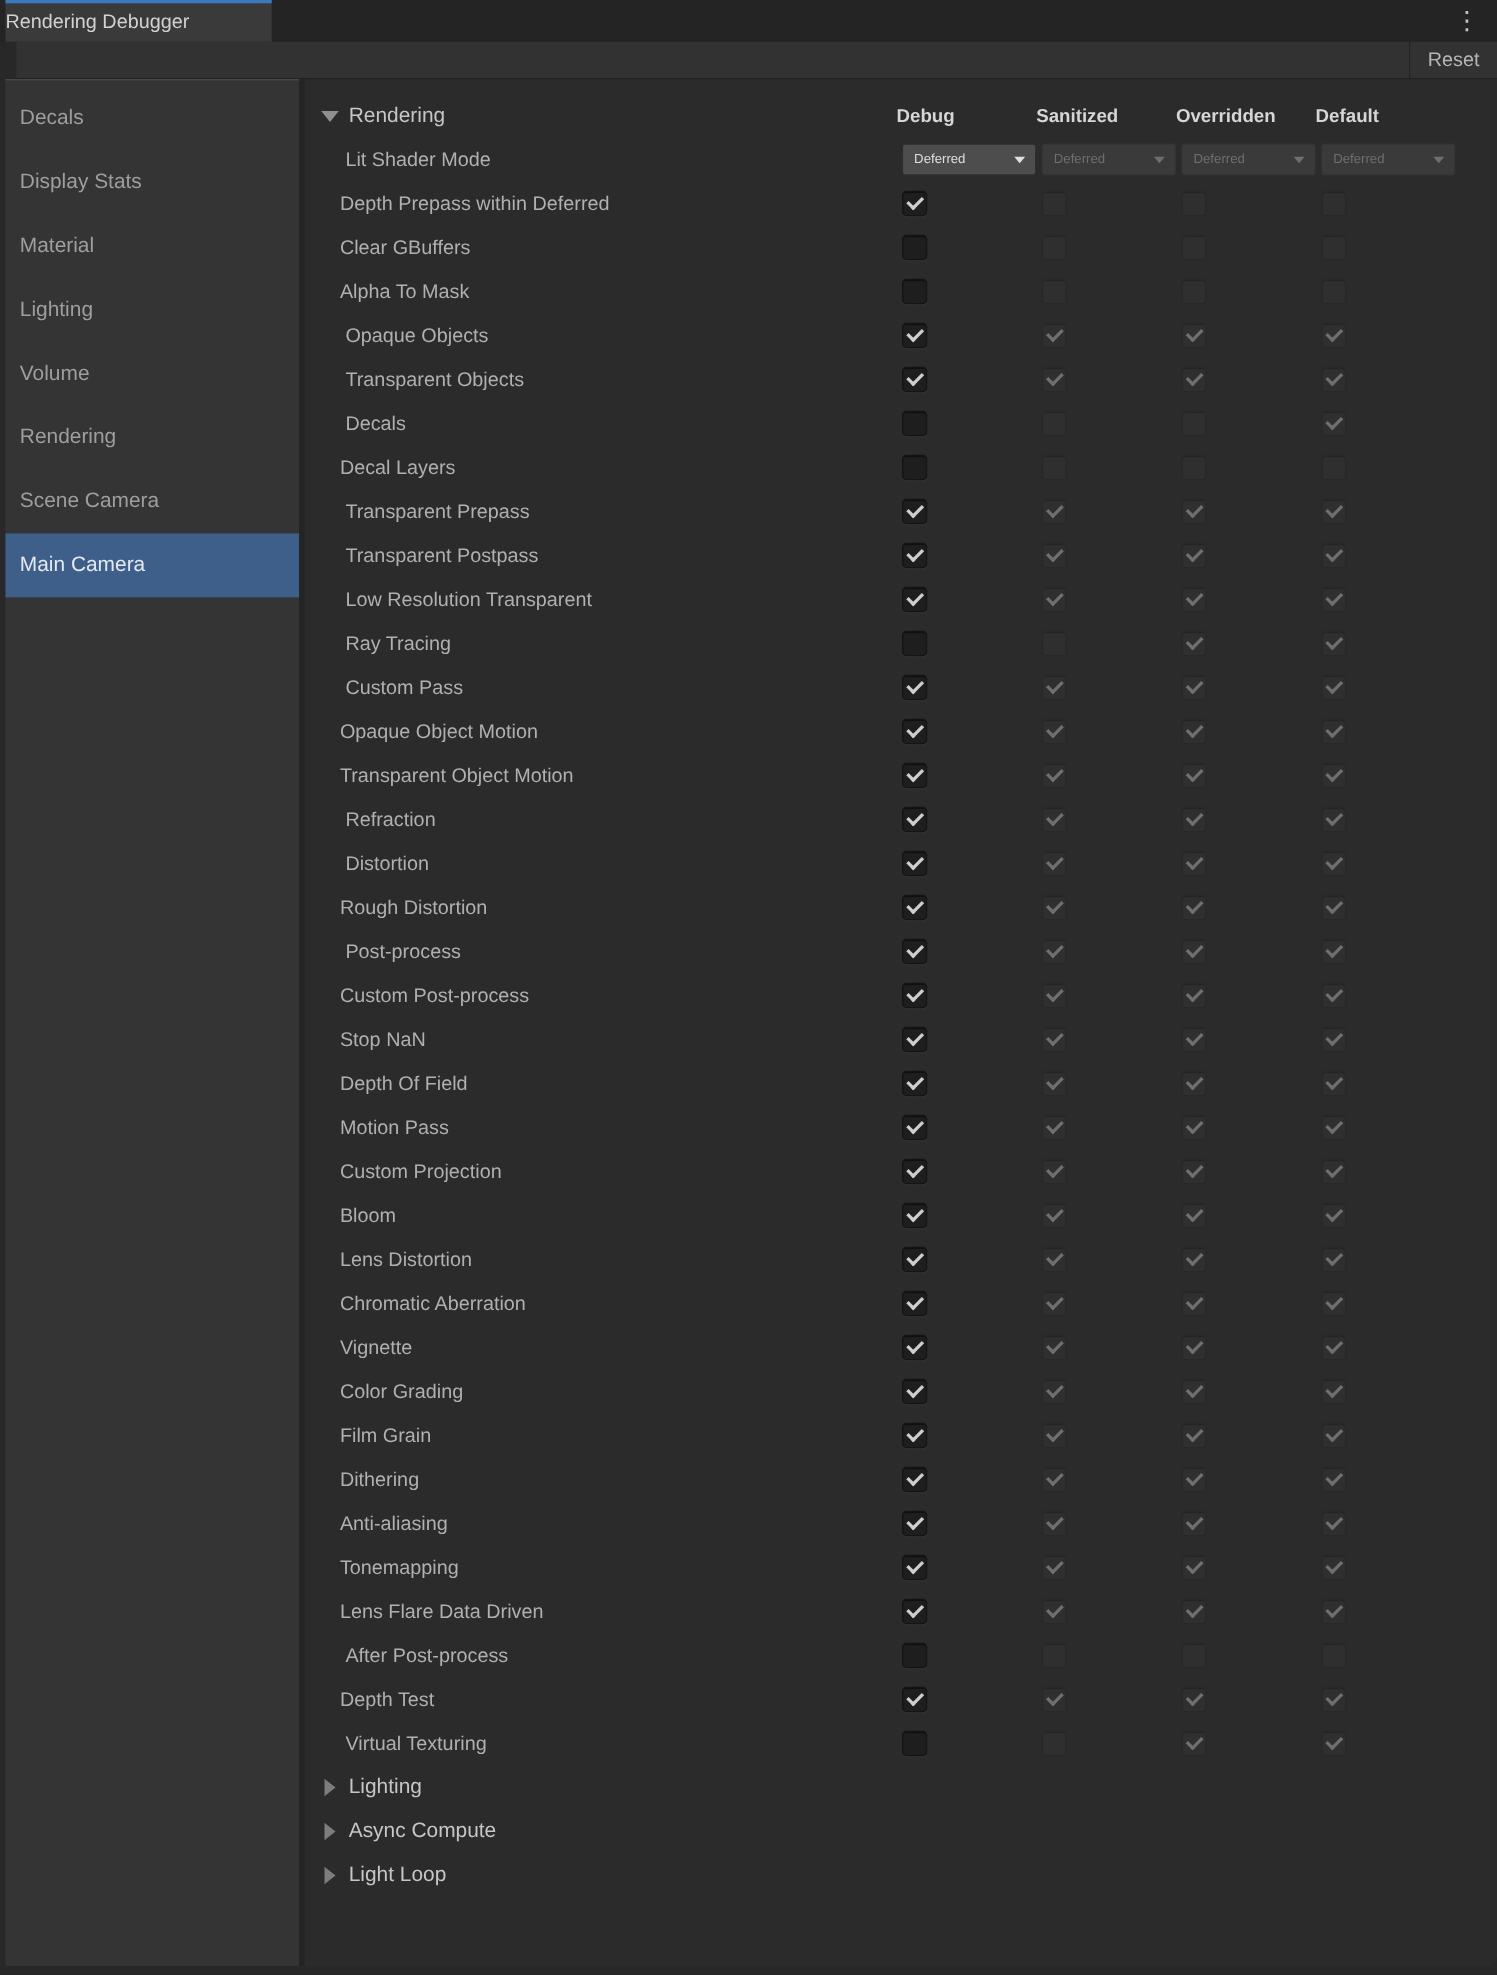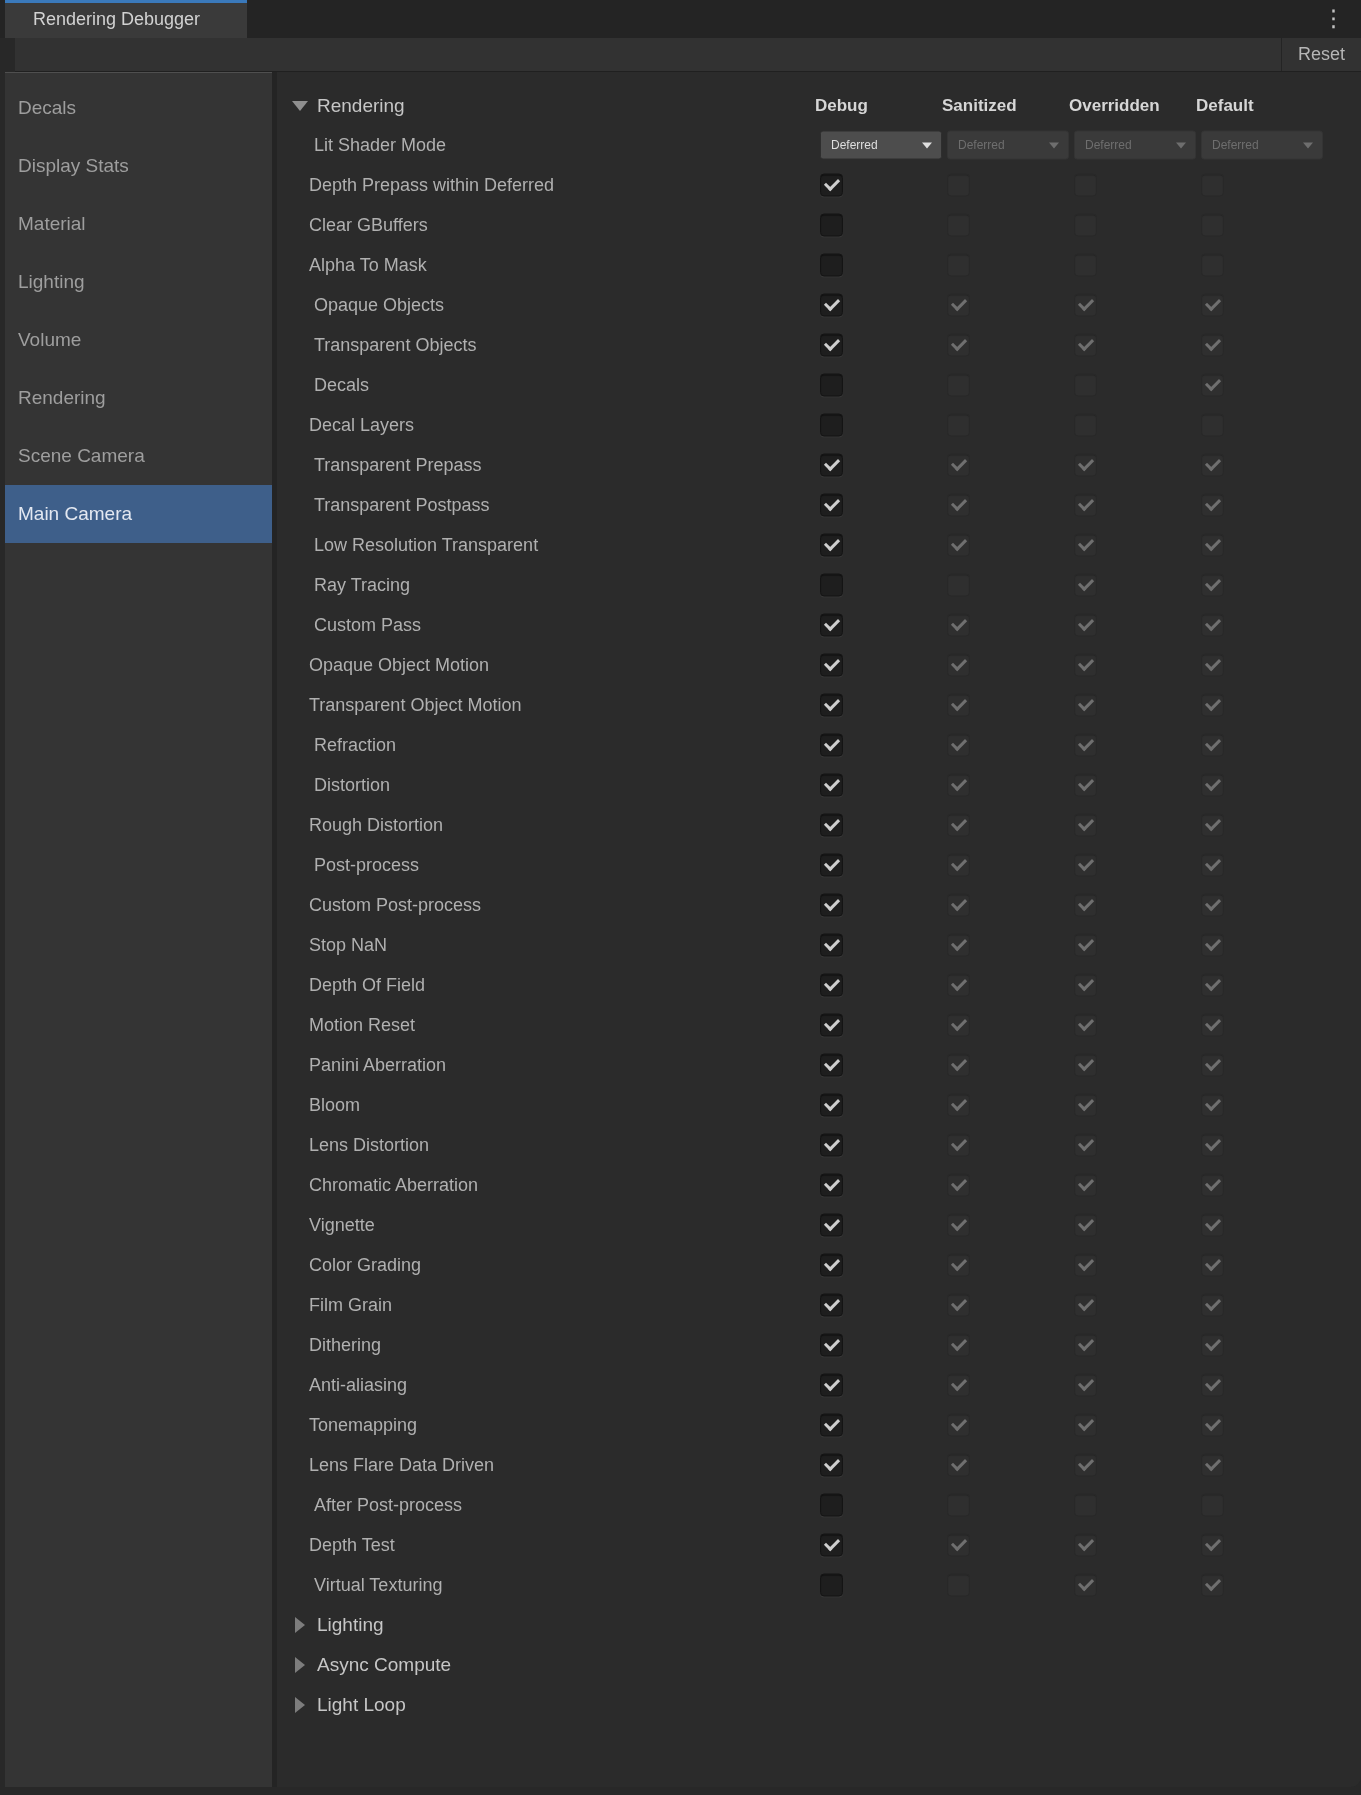--- a/index.html
+++ b/index.html
@@ -9,21 +9,21 @@
     font-family:"Liberation Sans", sans-serif;
     -webkit-font-smoothing:antialiased;
   }
   .window{position:absolute;inset:0;background:#282828;}
 
   
   .titlebar{position:absolute;top:0;left:0;right:0;height:38px;background:#242424;}
   .tab{
     position:absolute;left:5px;top:0;width:242px;height:38px;box-sizing:border-box;
     background:#3a3a3a;border-top:3px solid #3a79bb;
-    color:#d2d2d2;font-size:18px;line-height:33px;padding-left:28px;
+    color:#d2d2d2;font-size:18px;line-height:33px;padding-left:0;
     white-space:nowrap;
   }
   .kebab{position:absolute;right:16px;top:2px;color:#c2c2c2;font-size:23px;line-height:32px;letter-spacing:0;}
 
   
   .toolbar{position:absolute;top:38px;left:15px;right:0;height:34px;background:#323232;border-bottom:1px solid #202020;box-sizing:border-box;}
   .reset{
     position:absolute;right:0;top:0;height:33px;width:80px;box-sizing:border-box;
     border-left:1px solid #242424;color:#b6b6b6;font-size:18px;text-align:center;line-height:32px;
   }
@@ -268,28 +268,28 @@
           <div class="cb dis checked" style="left: 924px;"></div>
         </div>
         <div class="row">
           <div class="rlabel lv2">Depth Of Field</div>
           <div class="cb en checked" style="left: 543px;"></div>
           <div class="cb dis checked" style="left: 670px;"></div>
           <div class="cb dis checked" style="left: 797px;"></div>
           <div class="cb dis checked" style="left: 924px;"></div>
         </div>
         <div class="row">
-          <div class="rlabel lv2">Motion Reset</div>
-          <div class="cb en checked" style="left: 543px;"></div>
-          <div class="cb dis checked" style="left: 670px;"></div>
-          <div class="cb dis checked" style="left: 797px;"></div>
-          <div class="cb dis checked" style="left: 924px;"></div>
-        </div>
-        <div class="row">
-          <div class="rlabel lv2">Panini Aberration</div>
+          <div class="rlabel lv2">Motion Pass</div>
+          <div class="cb en checked" style="left: 543px;"></div>
+          <div class="cb dis checked" style="left: 670px;"></div>
+          <div class="cb dis checked" style="left: 797px;"></div>
+          <div class="cb dis checked" style="left: 924px;"></div>
+        </div>
+        <div class="row">
+          <div class="rlabel lv2">Custom Projection</div>
           <div class="cb en checked" style="left: 543px;"></div>
           <div class="cb dis checked" style="left: 670px;"></div>
           <div class="cb dis checked" style="left: 797px;"></div>
           <div class="cb dis checked" style="left: 924px;"></div>
         </div>
         <div class="row">
           <div class="rlabel lv2">Bloom</div>
           <div class="cb en checked" style="left: 543px;"></div>
           <div class="cb dis checked" style="left: 670px;"></div>
           <div class="cb dis checked" style="left: 797px;"></div>

